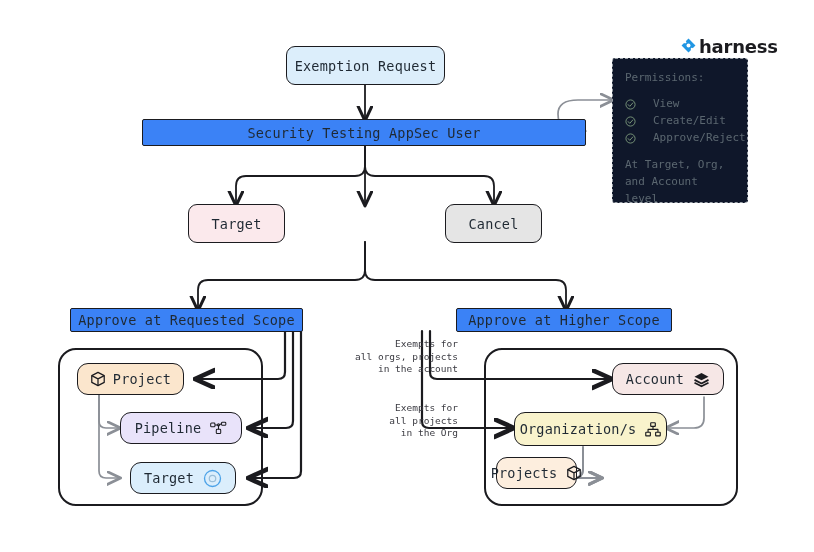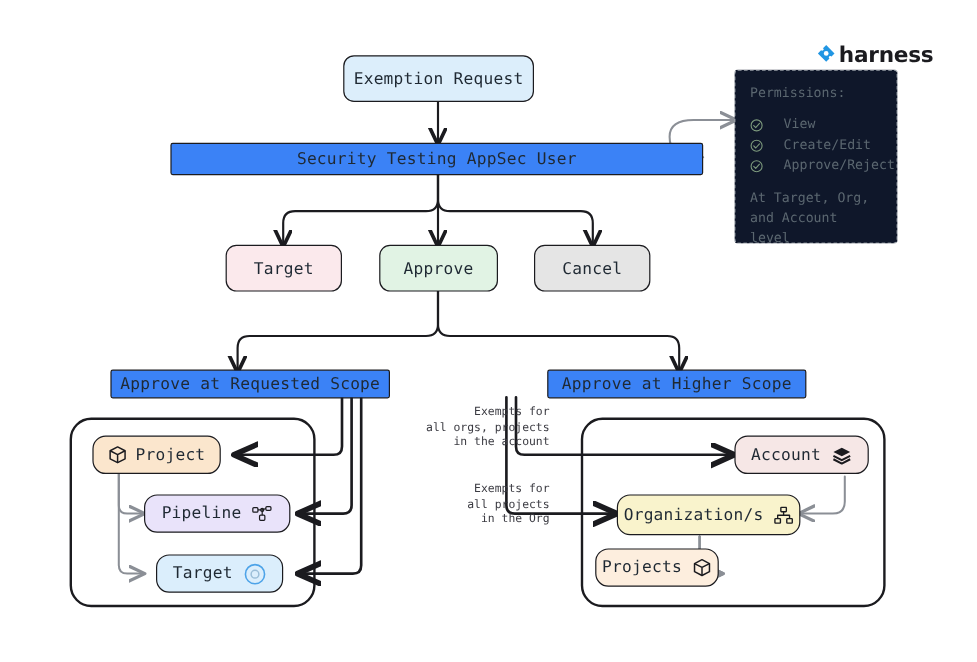--- a/index.html
+++ b/index.html
@@ -198,28 +198,25 @@
     <span class="lbl">Exemption Request</span>
   </div>
 
   <div class="node sharp c-lav" style="left:142px;top:119px;width:444px;height:27px;">
     <span class="lbl">Security Testing AppSec User</span>
   </div>
 
   <div class="node rounded c-red" style="left:188px;top:204px;width:97px;height:39px;">
     <span class="lbl">Target</span>
   </div>
-  <div class="node rounded c-green" style="left:316px;top:204px;width:99px;height:39px;">
-    <span class="lbl">Approve</span>
-  </div>
   <div class="node rounded c-cyan" style="left:445px;top:204px;width:97px;height:39px;">
     <span class="lbl">Cancel</span>
   </div>
 
-  <div class="node sharp c-lav" style="left:92px;top:308px;width:233px;height:24px;">
+  <div class="node sharp c-lav" style="left:70px;top:308px;width:233px;height:24px;">
     <span class="lbl">Approve at Requested Scope</span>
   </div>
   <div class="node sharp c-lav" style="left:456px;top:308px;width:216px;height:24px;">
     <span class="lbl">Approve at Higher Scope</span>
   </div>
 
   <div class="container-box" style="left:58px;top:348px;width:205px;height:158px;"></div>
 
   <div class="node pill c-peach with-icon-left" style="left:77px;top:363px;width:107px;height:32px;">
     <span class="ico">
@@ -272,21 +269,21 @@
     <span class="ico">
       <svg width="16" height="15" viewBox="0 0 18 17">
           <rect x="6.4" y="0.8" width="5.2" height="4.2" rx="0.6" fill="none" stroke="#1b1b1f" stroke-width="1.3"></rect>
           <rect x="0.8" y="11.6" width="5.2" height="4.2" rx="0.6" fill="none" stroke="#1b1b1f" stroke-width="1.3"></rect>
           <rect x="12" y="11.6" width="5.2" height="4.2" rx="0.6" fill="none" stroke="#1b1b1f" stroke-width="1.3"></rect>
           <path d="M9 5 L9 8.4 M3.4 11.6 L3.4 8.4 L14.6 8.4 L14.6 11.6" fill="none" stroke="#1b1b1f" stroke-width="1.3" stroke-linejoin="round"></path>
         </svg>
     </span>
   </div>
 
-  <div class="node pill c-cream with-icon-right" style="left:496px;top:457px;width:103px;height:32px;">
+  <div class="node pill c-cream with-icon-right" style="left:496px;top:457px;width:81px;height:32px;">
     <span class="lbl">Projects</span>
     <span class="ico">
       <svg width="16" height="16" viewBox="0 0 18 18">
           <path d="M9 1.6 L16 5.2 L16 12.8 L9 16.4 L2 12.8 L2 5.2 Z" fill="none" stroke="#1b1b1f" stroke-width="1.4" stroke-linejoin="round"></path>
           <path d="M2 5.2 L9 8.8 L16 5.2 M9 8.8 L9 16.4" fill="none" stroke="#1b1b1f" stroke-width="1.4" stroke-linejoin="round"></path>
         </svg>
     </span>
   </div>
 
   <div class="annot" style="left:352px;top:338px;width:106px;">Exempts for

